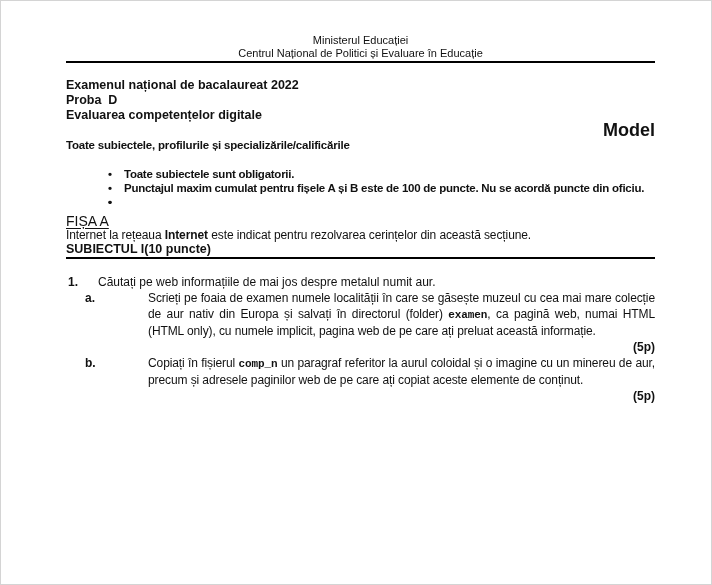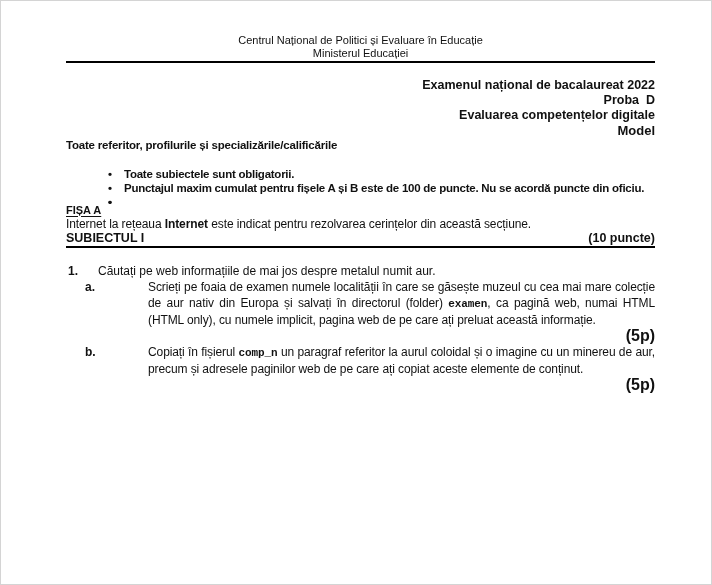--- a/index.html
+++ b/index.html
@@ -23,30 +23,30 @@
   .doc-header {
     text-align: center;
     font-size: 11px;
     line-height: 13px;
     border-bottom: 2px solid #000;
     padding-bottom: 1px;
   }
   
   .title-block {
     margin-top: 15px;
-    text-align: right;
+    text-align: left;
     font-weight: bold;
     font-size: 12.5px;
     line-height: 15px;
   }
   .probe-line { white-space: pre; }
   .model-line {
     text-align: right;
     font-weight: bold;
-    font-size: 13px;
+    font-size: 18px;
     line-height: 15px;
   }
   .audience-line {
     font-weight: bold;
     font-size: 11.5px;
     line-height: 15px;
     letter-spacing: -0.2px;
   }
   
   .instructions {
@@ -59,37 +59,36 @@
     letter-spacing: -0.25px;
   }
   .instr-item { position: relative; padding-left: 58px; }
   .bullet {
     position: absolute;
     left: 42px;
     top: 0;
   }
   
   .fisa-heading {
-    margin-top: 8px;
-    font-weight: bold;
-    font-size: 11px;
+    margin-top: 19px;
+    font-weight: normal;
+    font-size: 14px;
     line-height: 14px;
   }
   .fisa-heading span {
     text-decoration: underline;
     text-underline-offset: 2px;
   }
   .access-note {
     font-size: 12px;
     line-height: 14px;
     letter-spacing: -0.1px;
   }
   .subject-row {
     display: flex;
-    justify-content: space-between;
     font-weight: bold;
     font-size: 12.5px;
     line-height: 14px;
     border-bottom: 2px solid #000;
     padding-bottom: 1px;
   }
   
   .question { margin-top: 15px; }
   .q-intro {
     position: relative;
@@ -118,21 +117,21 @@
   .sub-text {
     font-size: 12px;
     line-height: 16px;
     text-align: justify;
     letter-spacing: -0.1px;
     margin-left: 44px;
   }
   .points-line {
     text-align: right;
     font-weight: bold;
-    font-size: 16px;
+    font-size: 12px;
     line-height: 16px;
   }
   
   .bold { font-weight: bold; }
   .mono {
     font-family: "Liberation Mono", monospace;
     font-weight: normal;
     font-size: 11px;
   }
   .bold-mono {
@@ -140,33 +139,33 @@
     font-weight: bold;
     font-size: 11px;
   }
 </style>
 </head>
 <body>
 
 <div class="page">
 
   <div class="doc-header">
+    <div>Ministerul Educației</div>
     <div>Centrul Național de Politici și Evaluare în Educație</div>
-    <div>Ministerul Educației</div>
   </div>
 
   <div class="title-block">
     <div>Examenul național de bacalaureat 2022</div>
     <div class="probe-line">Proba  D</div>
     <div>Evaluarea competențelor digitale</div>
   </div>
 
   <div class="model-line">Model</div>
 
-  <div class="audience-line">Toate referitor, profilurile și specializările/calificările</div>
+  <div class="audience-line">Toate subiectele, profilurile și specializările/calificările</div>
 
   <ul class="instructions">
     <li class="instr-item">
       <span class="bullet">•</span>
       <span><span>Toate subiectele sunt obligatorii.</span></span>
     </li>
     <li class="instr-item">
       <span class="bullet">•</span>
       <span><span>Punctajul maxim cumulat pentru fișele A și B este de 100 de puncte. Nu se acordă puncte din oficiu.</span></span>
     </li>

